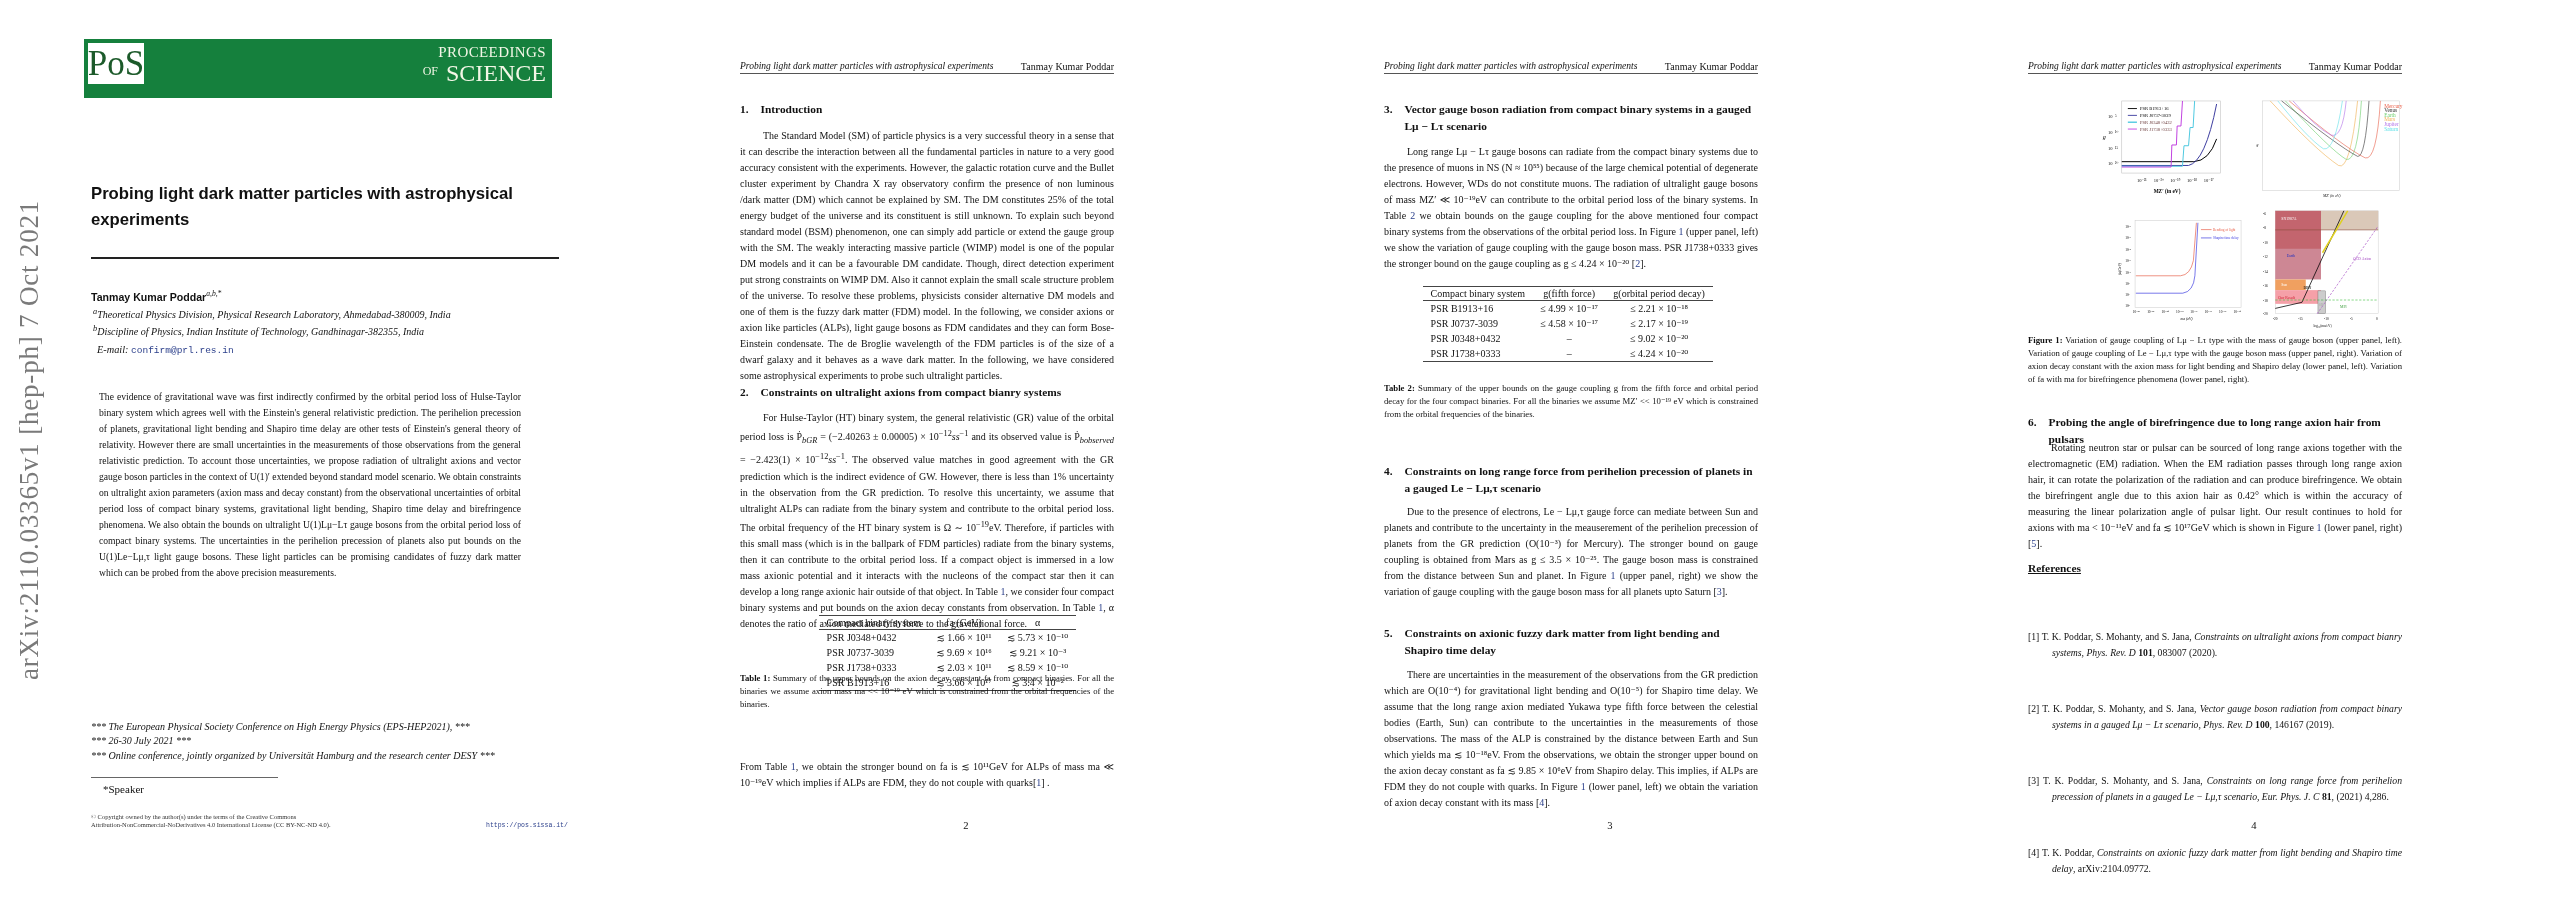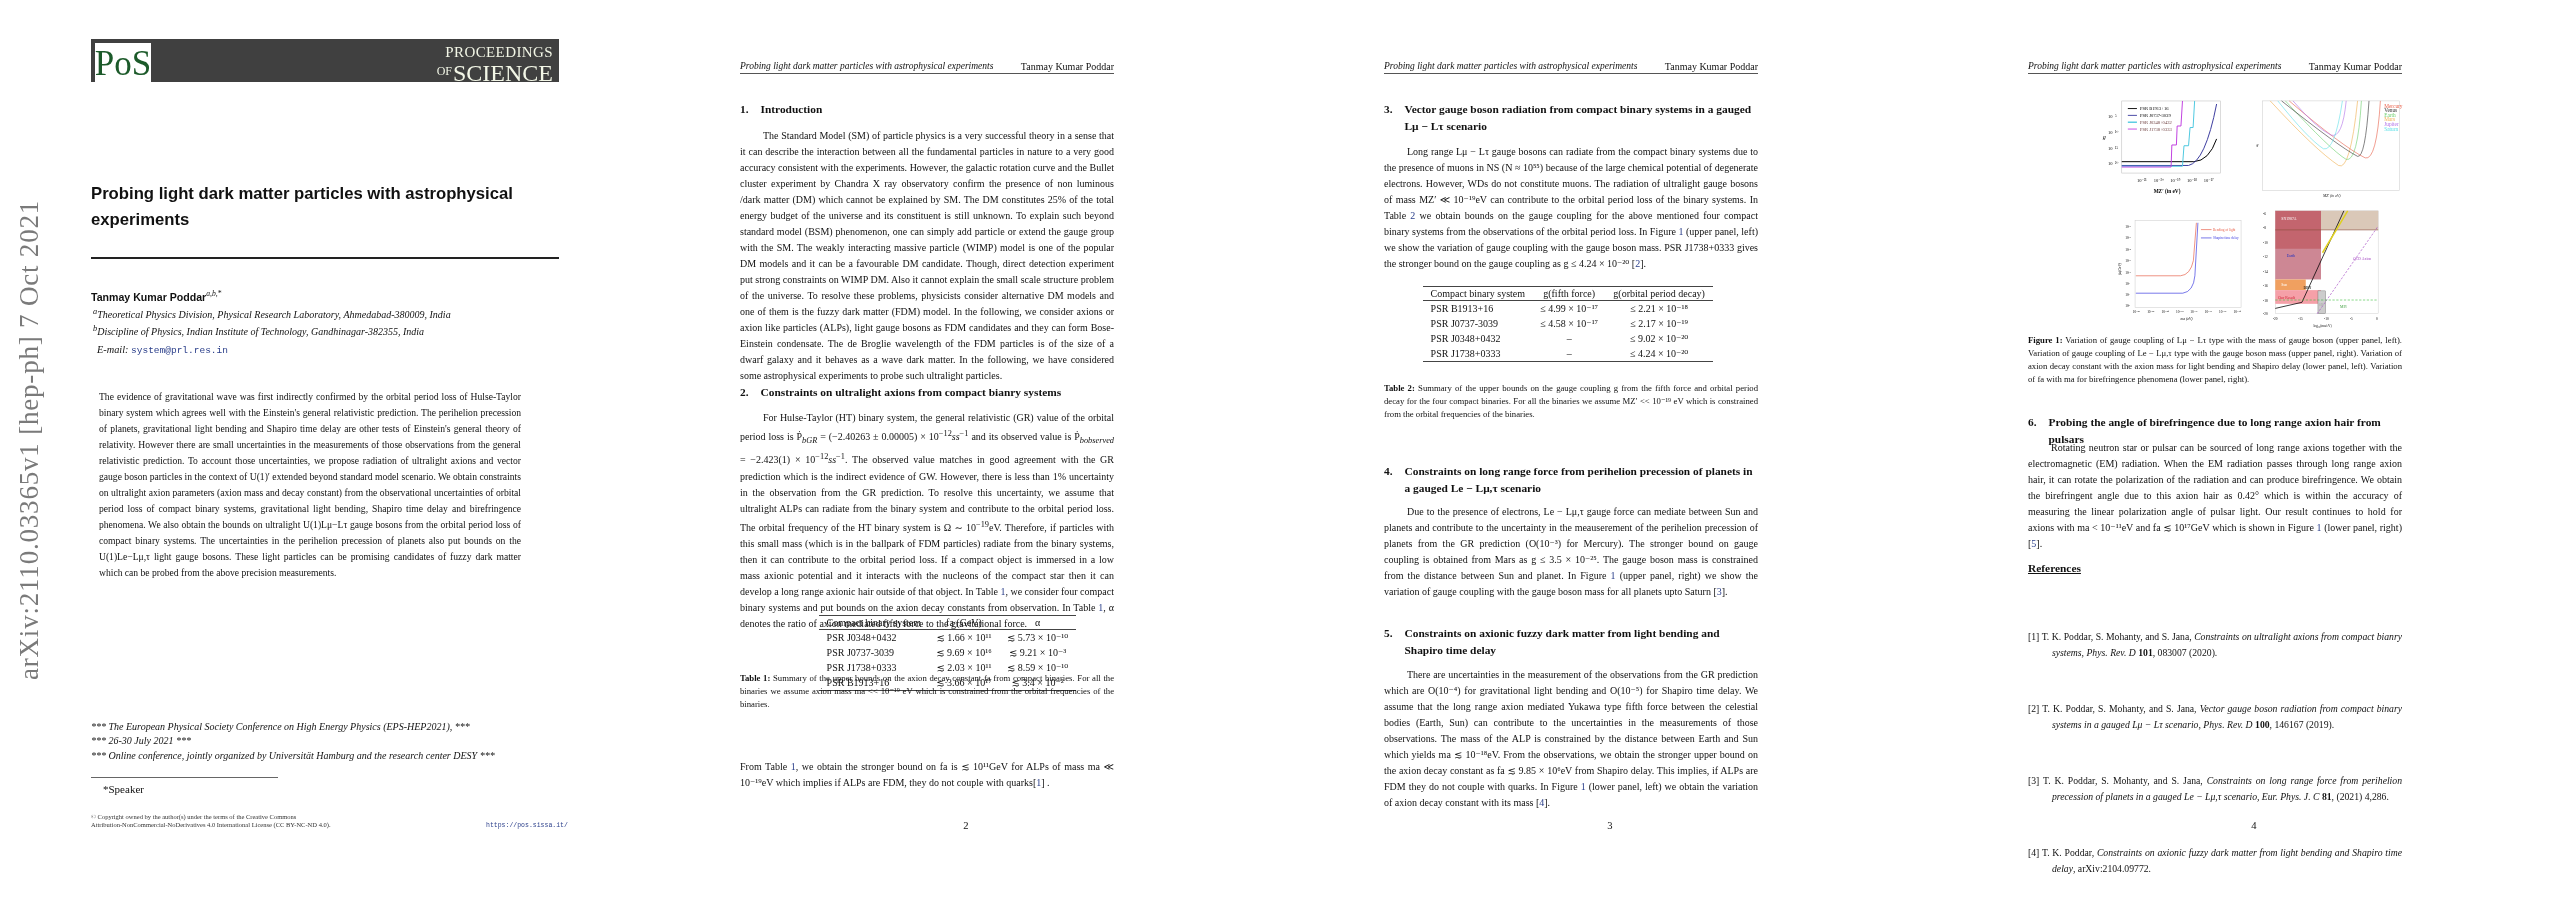--- a/index.html
+++ b/index.html
@@ -1,25 +1,25 @@
 <!DOCTYPE html>
 <html style="font-size:12px"><head>
 <meta charset="utf-8">
 <style>
   html,body{margin:0;padding:0;background:#fff;}
   body{width:2576px;height:911px;position:relative;overflow:hidden;font-family:"Liberation Serif","DejaVu Serif",serif;color:#111;}
   .page{position:absolute;top:0;width:644px;height:911px;background:#fff;}
   .p1{left:0}.p2{left:644px}.p3{left:1288px}.p4{left:1932px}
   .arxiv{position:absolute;left:13.7px;top:277px;width:30px;height:403px;}
   .arxiv span{position:absolute;left:0;top:403px;transform-origin:0 0;transform:rotate(-90deg);white-space:nowrap;font-size:27px;color:#7a7a7a;letter-spacing:0.8px;}
-  .pos-banner{position:absolute;left:91px;top:39px;width:468px;height:43px;background:#404040;}
+  .pos-banner{position:absolute;left:84px;top:39px;width:468px;height:59px;background:#15803d;}
   .pos-logo{position:absolute;left:3.8px;top:3.8px;width:56px;height:41px;background:#fff;color:#1c5a2a;font-size:35px;line-height:41px;text-align:center;font-family:"Liberation Serif",serif;}
   .pos-text1{position:absolute;right:6px;top:4.6px;color:#f2f6e6;font-size:15px;letter-spacing:0.4px;}
   .pos-text2{position:absolute;right:6px;top:21px;color:#f2f6e6;font-size:24px;}
-  .pos-text2 small{font-size:12px;vertical-align:6px;margin-right:1px;}
+  .pos-text2 small{font-size:12px;vertical-align:6px;margin-right:8px;}
   .title{position:absolute;left:91px;top:181px;width:471px;font-family:"Liberation Sans",sans-serif;font-weight:bold;font-size:16.7px;line-height:26px;}
   .hr-title{position:absolute;left:91px;top:257px;width:468px;height:1.5px;background:#222;}
   .author{position:absolute;left:91px;top:289px;font-family:"Liberation Sans",sans-serif;font-weight:bold;font-size:10.6px;}
   .author sup{font-family:"Liberation Serif",serif;font-style:italic;font-weight:normal;font-size:7.6px;}
   .affil{position:absolute;left:93px;font-size:10px;font-style:italic;}
   .email{position:absolute;left:97px;top:344px;font-size:10.3px;font-style:italic;}
   .email .mono{font-family:"Liberation Mono",monospace;font-style:normal;color:#2a3e8a;font-size:9.5px;}
   .abstract{position:absolute;left:99px;top:389px;width:422px;font-size:9.6px;line-height:16px;text-align:justify;}
   .conf{position:absolute;left:91px;top:720px;font-size:10px;font-style:italic;line-height:14.4px;}
   .fn-rule{position:absolute;left:91px;top:777px;width:187px;height:0.8px;background:#666;}
@@ -61,21 +61,21 @@
     <div class="pos-text1">PROCEEDINGS</div>
     <div class="pos-text2"><small>OF</small><span>SCIENCE</span></div>
   </div>
 
   <div class="title">Probing light dark matter particles with astrophysical experiments</div>
   <div class="hr-title"></div>
 
   <div class="author"><span>Tanmay Kumar Poddar</span><sup>a,b,*</sup></div>
   <div class="affil" style="top:307px"><sup>a</sup><span>Theoretical Physics Division, Physical Research Laboratory, Ahmedabad-380009, India</span></div>
   <div class="affil" style="top:324px"><sup>b</sup><span>Discipline of Physics, Indian Institute of Technology, Gandhinagar-382355, India</span></div>
-  <div class="email"><span>E-mail:</span> <span class="mono">system@prl.res.in</span></div>
+  <div class="email"><span>E-mail:</span> <span class="mono">confirm@prl.res.in</span></div>
 
   <div class="abstract">The evidence of gravitational wave was first indirectly confirmed by the orbital period loss of Hulse-Taylor binary system which agrees well with the Einstein's general relativistic prediction. The perihelion precession of planets, gravitational light bending and Shapiro time delay are other tests of Einstein's general theory of relativity. However there are small uncertainties in the measurements of those observations from the general relativistic prediction. To account those uncertainties, we propose radiation of ultralight axions and vector gauge boson particles in the context of U(1)′ extended beyond standard model scenario. We obtain constraints on ultralight axion parameters (axion mass and decay constant) from the observational uncertainties of orbital period loss of compact binary systems, gravitational light bending, Shapiro time delay and birefringence phenomena. We also obtain the bounds on ultralight U(1)Lμ−Lτ gauge bosons from the orbital period loss of compact binary systems. The uncertainties in the perihelion precession of planets also put bounds on the U(1)Le−Lμ,τ light gauge bosons. These light particles can be promising candidates of fuzzy dark matter which can be probed from the above precision measurements.</div>
 
   <div class="conf">
     <div>*** The European Physical Society Conference on High Energy Physics (EPS-HEP2021), ***</div>
     <div>*** 26-30 July 2021 ***</div>
     <div>*** Online conference, jointly organized by Universität Hamburg and the research center DESY ***</div>
   </div>
   <div class="fn-rule"></div>
   <div class="fn">*Speaker</div>

